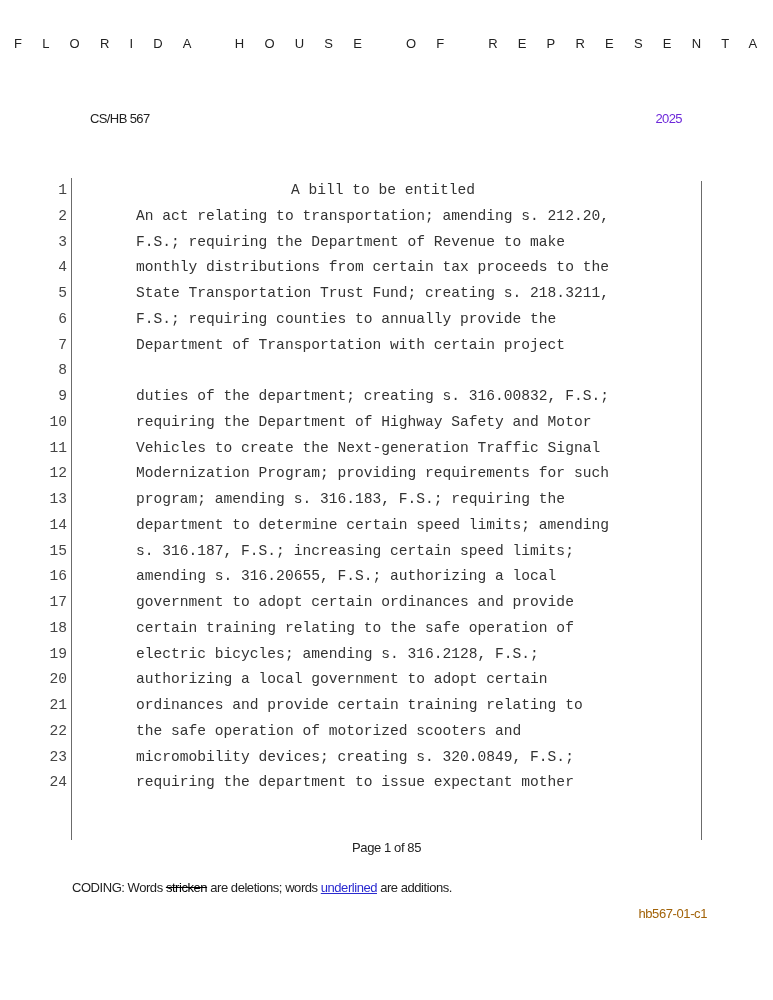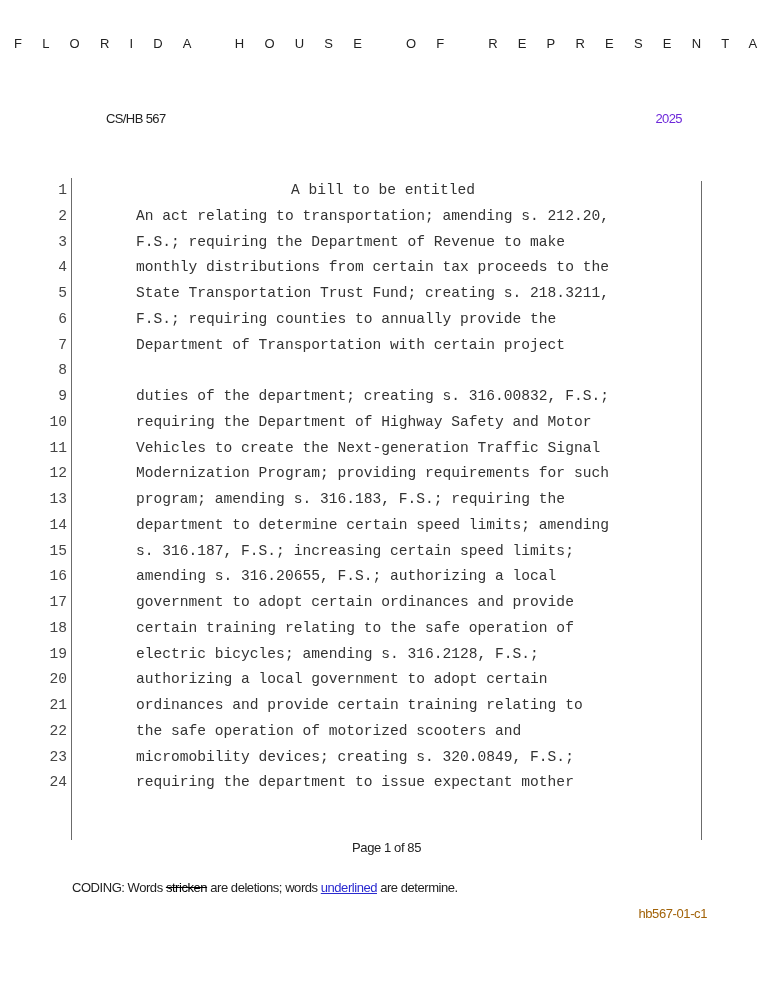--- a/index.html
+++ b/index.html
@@ -24,21 +24,21 @@
       font-size: 13px;
       letter-spacing: 20.2px;
       color: #222;
       white-space: nowrap;
       padding-left: 14px;
       box-sizing: border-box;
     }
     .bill-id {
       position: absolute;
       top: 111px;
-      left: 106px;
+      left: 90px;
       font-family: "Liberation Sans", sans-serif;
       font-size: 13px;
       letter-spacing: -0.6px;
       color: #222;
     }
     .bill-year {
       position: absolute;
       top: 111px;
       right: 91px;
       font-family: "Liberation Sans", sans-serif;
@@ -240,16 +240,16 @@
   </div>
 </div>
 
 <div class="page-number">Page 1 of 85</div>
 
 <div class="coding">
   <span>CODING: Words</span>
   <span class="stricken">stricken</span>
   <span>are deletions; words</span>
   <span class="underlined">underlined</span>
-  <span>are determine.</span>
+  <span>are additions.</span>
 </div>
 
 <div class="doc-code">hb567-01-c1</div>
 
 </body></html>

